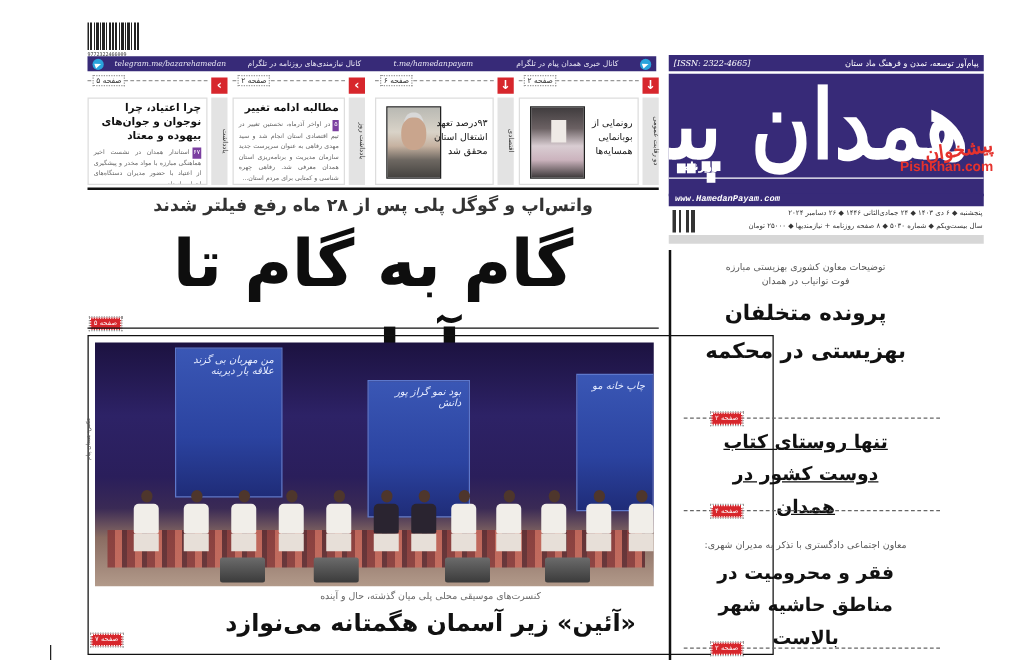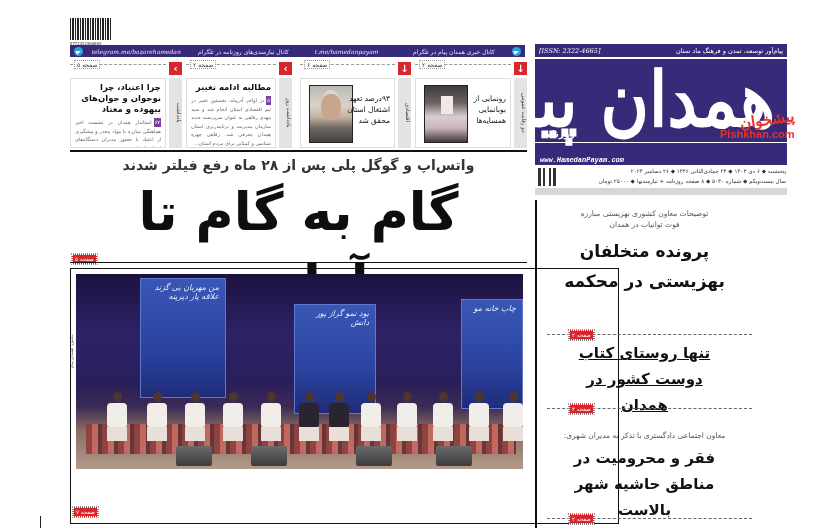--- a/index.html
+++ b/index.html
@@ -261,20 +261,22 @@
         <div class="torso"></div>
         <div class="legs"></div>
       </div>
 
     <div class="speaker" style="left:100px;"></div>
     <div class="speaker" style="left:175px;"></div>
     <div class="speaker" style="left:280px;"></div>
     <div class="speaker" style="left:360px;"></div>
   </div>
   <div class="photo-credit">عکس: همدان پیام</div>
+  <div class="cap-kicker">کنسرت‌های موسیقی محلی پلی میان گذشته، حال و آینده</div>
+  <div class="cap-title">«آئین» زیر آسمان هگمتانه می‌نوازد</div>
   <span class="ref-tag" style="left:2px;top:238px;">صفحه ۷</span>
 </div>
 
 <div class="right-col">
   <div class="story" style="top:8px;">
     <div class="s-kicker" style="padding:0 40px;">توضیحات معاون کشوری بهزیستی مبارزه فوت توانیاب در همدان</div>
     <div class="s-title" style="padding:6px 14px 0;">پرونده متخلفان بهزیستی در محکمه</div>
     <div class="dash" style="top:126px;">
       <span class="ref-tag">صفحه ۲</span>
     </div>

